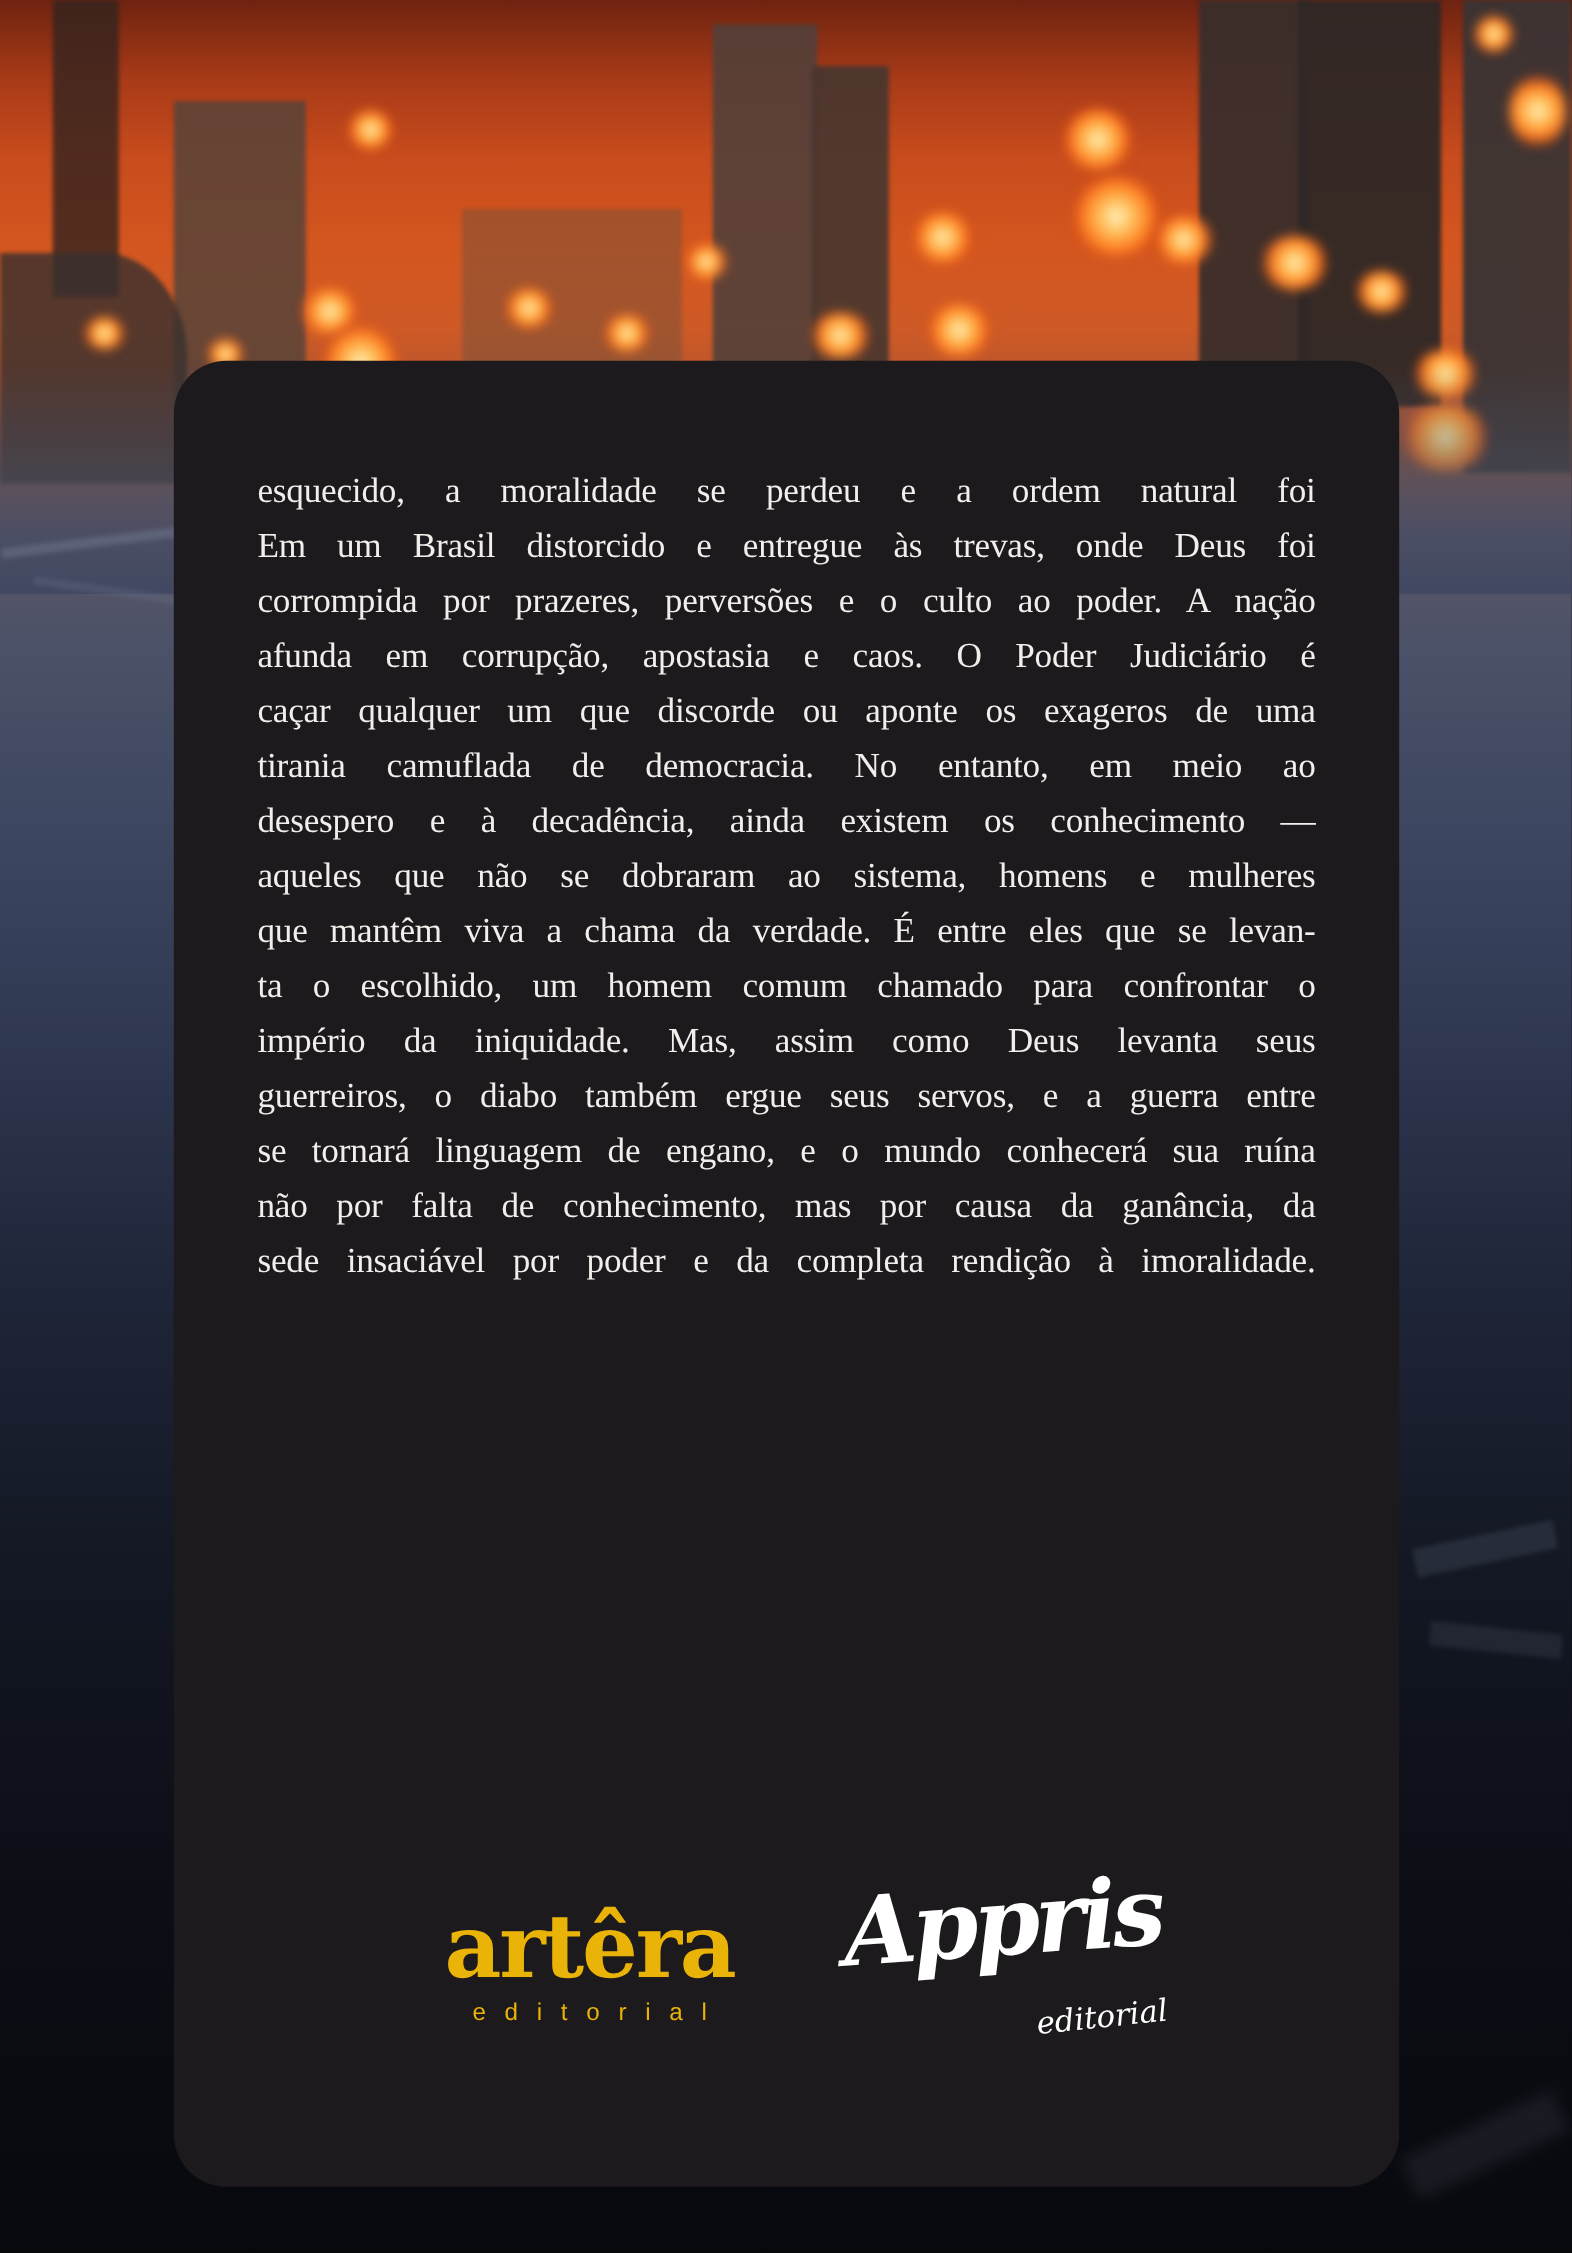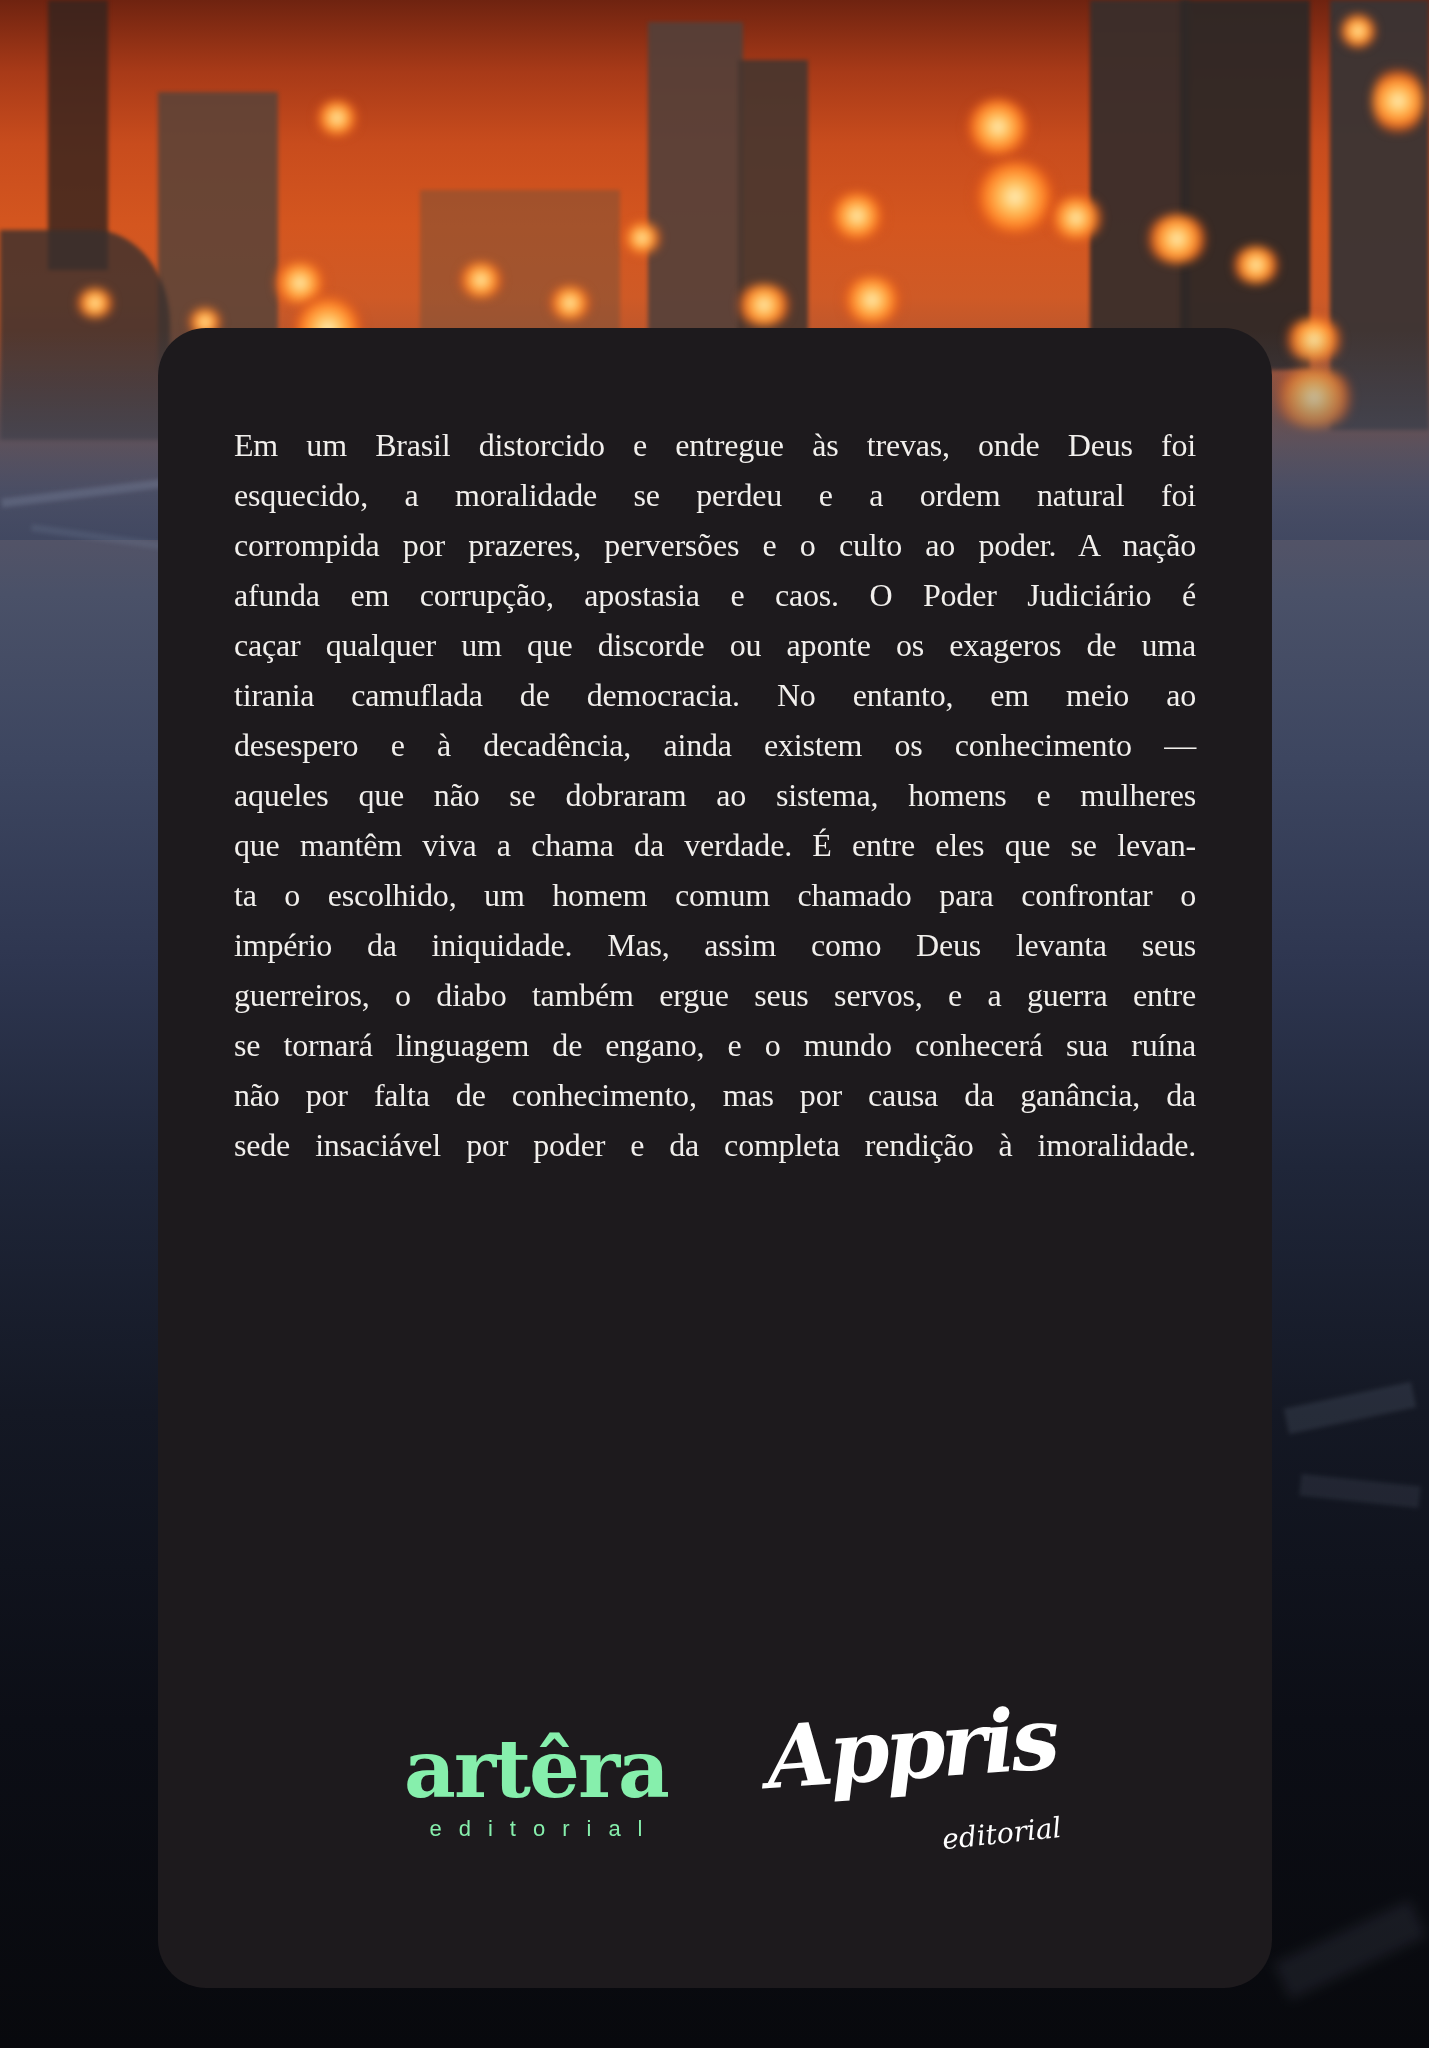--- a/index.html
+++ b/index.html
@@ -89,21 +89,21 @@
     line-height: 50px;
     letter-spacing: -0.2px;
     white-space: nowrap;
     text-align: justify;
     text-align-last: justify;
   }
 
   
   .artera-logo {
     position: absolute; left: 238px; top: 1398px; width: 280px;
-    text-align: center; color: #86efac;
+    text-align: center; color: #eab308;
   }
   .artera-word {
     font-family: "DejaVu Serif", serif;
     font-weight: bold; font-size: 80px; line-height: 86px;
     letter-spacing: -2px;
   }
   .artera-sub {
     font-family: "Liberation Sans", sans-serif;
     font-size: 22px; letter-spacing: 17px; padding-left: 17px;
     margin-top: 4px;
@@ -168,22 +168,22 @@
     <div class="haze"></div>
     <div class="streak s1"></div>
     <div class="streak s2"></div>
     <div class="streak s3"></div>
     <div class="streak s4"></div>
     <div class="streak s5"></div>
   </div>
 
   <div class="panel">
     <div class="synopsis">
+        <div class="line">esquecido, a moralidade se perdeu e a ordem natural foi</div>
         <div class="line">Em um Brasil distorcido e entregue às trevas, onde Deus foi</div>
-        <div class="line">esquecido, a moralidade se perdeu e a ordem natural foi</div>
         <div class="line">corrompida por prazeres, perversões e o culto ao poder. A nação</div>
         <div class="line">afunda em corrupção, apostasia e caos. O Poder Judiciário é</div>
         <div class="line">caçar qualquer um que discorde ou aponte os exageros de uma</div>
         <div class="line">tirania camuflada de democracia. No entanto, em meio ao</div>
         <div class="line">desespero e à decadência, ainda existem os conhecimento —</div>
         <div class="line">aqueles que não se dobraram ao sistema, homens e mulheres</div>
         <div class="line">que mantêm viva a chama da verdade. É entre eles que se levan-</div>
         <div class="line">ta o escolhido, um homem comum chamado para confrontar o</div>
         <div class="line">império da iniquidade. Mas, assim como Deus levanta seus</div>
         <div class="line">guerreiros, o diabo também ergue seus servos, e a guerra entre</div>

